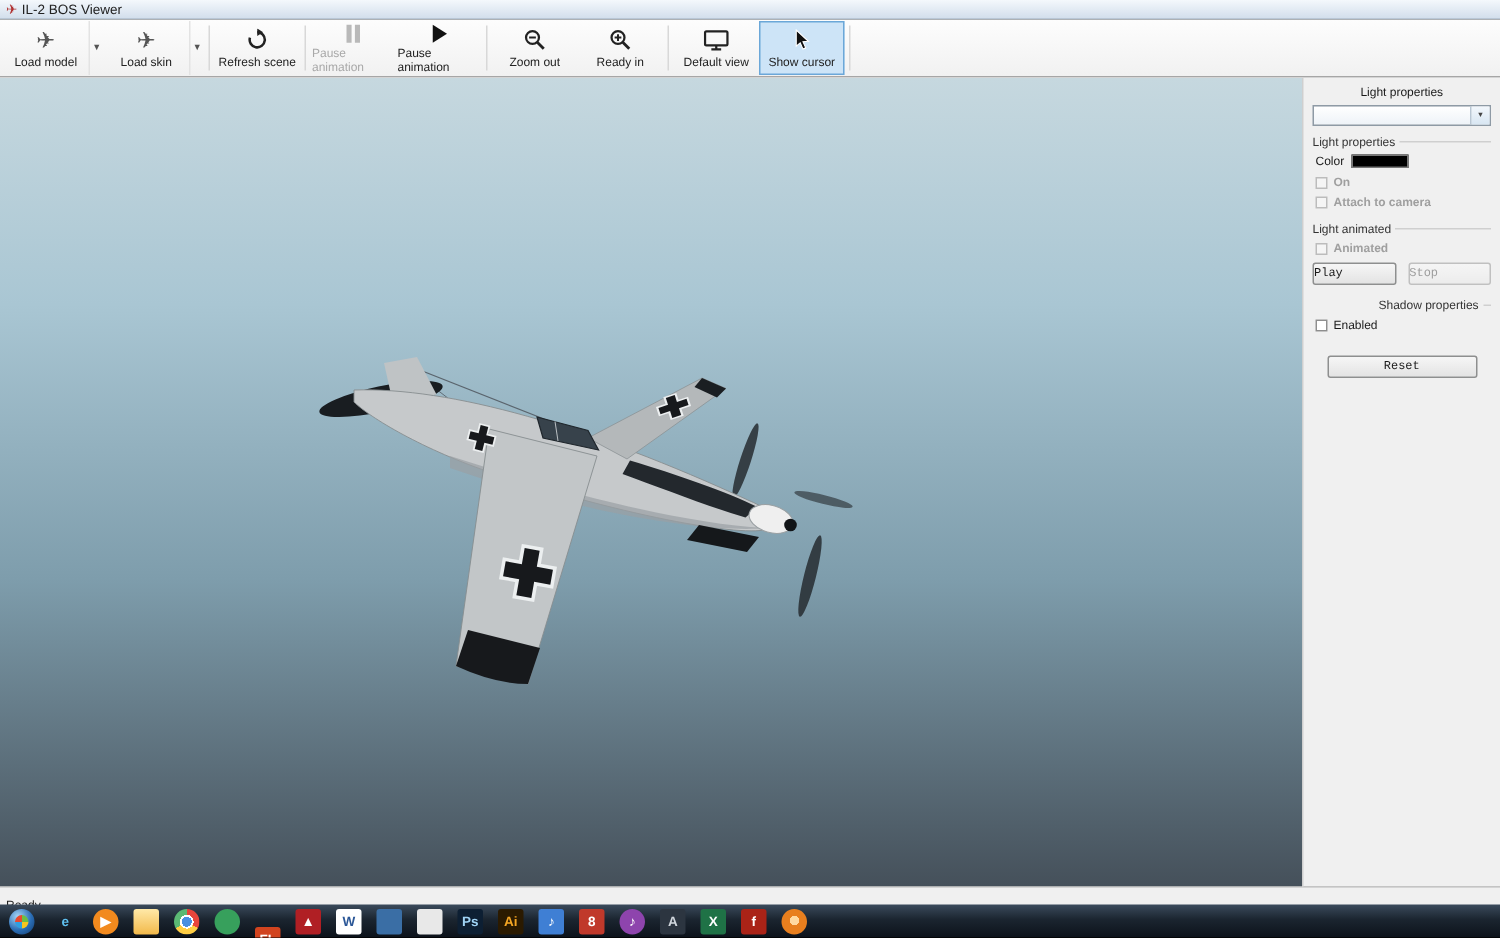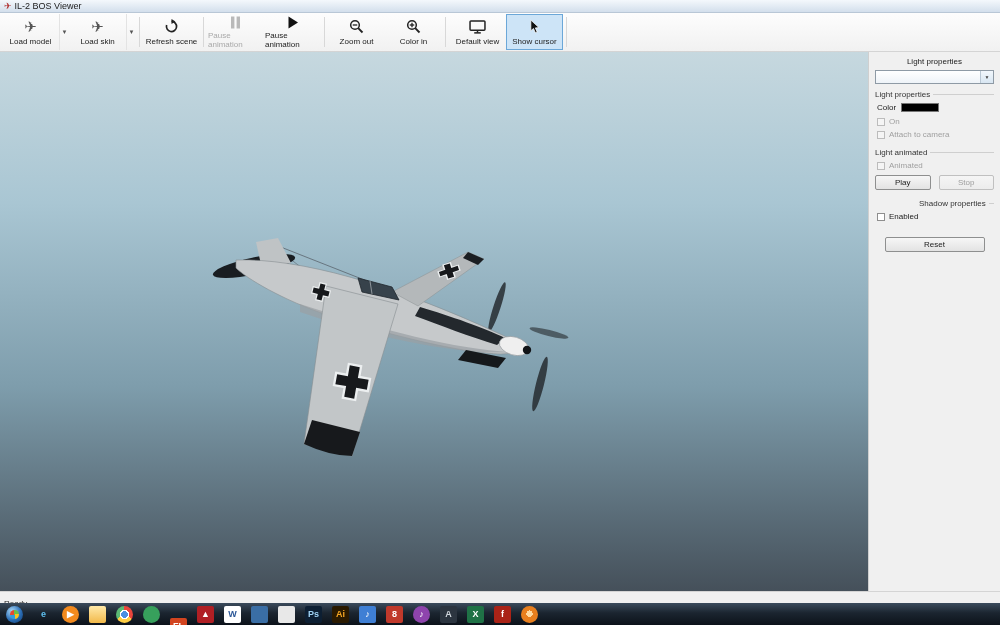--- a/index.html
+++ b/index.html
@@ -40,24 +40,24 @@
   .combo-val { flex:1; padding-left:3px; }
   .combo-arrow { width:13px; text-align:center; font-size:5px; color:#444;
     background:linear-gradient(#f2f7fc,#d8e6f2); border-left:1px solid #b9c7d4; align-self:stretch;
     display:flex; align-items:center; justify-content:center; }
   .ghead { display:flex; align-items:center; gap:3px; margin:4px 0 4px; color:#333; }
   .ghead .gline { flex:1; height:1px; background:#cfcfcf; }
   .prow { display:flex; align-items:center; gap:5px; margin:4px 0 5px; padding-left:2px; }
   .swatch { width:38px; height:9px; background:#000; border:1px solid #777; }
   .chk { display:flex; align-items:center; gap:4px; margin:4px 0; padding-left:2px; }
   .chk .box { width:8px; height:8px; background:#fff; border:1px solid #8e8e8e; }
-  .chk.disabled { color:#9f9f9f; }
+  .chk.disabled { color:#9f9f9f;font-weight:bold; }
   .chk.disabled .box { border-color:#bcbcbc; background:#f5f5f5; }
   .btn { border:1px solid #8e8f8f; background:linear-gradient(#f6f6f6,#e3e3e3);
-    font-size:8px; color:#1a1a1a; text-align:center; padding:2px 0; border-radius:2px; }
+    font-size:8px; color:#1a1a1a; padding:2px 0; border-radius:2px;font-family:Liberation Mono, monospace; }
   .btn.disabled { color:#9d9d9d; border-color:#c0c0c0; background:linear-gradient(#f5f5f5,#ececec); }
   .btnrow { display:flex; justify-content:space-between; gap:8px; margin-top:5px; }
   .btnrow .btn { width:56px; }
   .reset-wrap { margin-top:16px; text-align:center; }
   .reset-wrap .btn { width:100px; display:inline-block; }
 
   
   .statusbar { position:absolute; top:591px; left:0; width:1000px; height:24px;
     background:#f0f0f0; border-top:1px solid #d4d4d4; font-size:8px; color:#222;
     display:flex; align-items:center; padding-left:4px; }
@@ -161,21 +161,21 @@
 
   <div class="tbtn">
     <span class="ticon">
       <svg width="15" height="15" viewBox="0 0 16 16">
           <circle cx="6.4" cy="6.4" r="4.6" fill="none" stroke="#222" stroke-width="1.6"></circle>
           <line x1="9.8" y1="9.8" x2="14.4" y2="14.4" stroke="#222" stroke-width="2"></line>
           <line x1="4" y1="6.4" x2="8.8" y2="6.4" stroke="#222" stroke-width="1.4"></line>
           <line x1="6.4" y1="4" x2="6.4" y2="8.8" stroke="#222" stroke-width="1.4"></line>
         </svg>
     </span>
-    <span>Color in</span>
+    <span>Ready in</span>
   </div>
 
   <div class="tsep"></div>
 
   <div class="tbtn">
     <span class="ticon">
       <svg width="17" height="14" viewBox="0 0 18 15">
           <rect x="1" y="1" width="16" height="10" rx="1" fill="none" stroke="#222" stroke-width="1.6"></rect>
           <line x1="9" y1="11" x2="9" y2="13.6" stroke="#222" stroke-width="1.6"></line>
           <line x1="5.5" y1="13.8" x2="12.5" y2="13.8" stroke="#222" stroke-width="1.6"></line>

